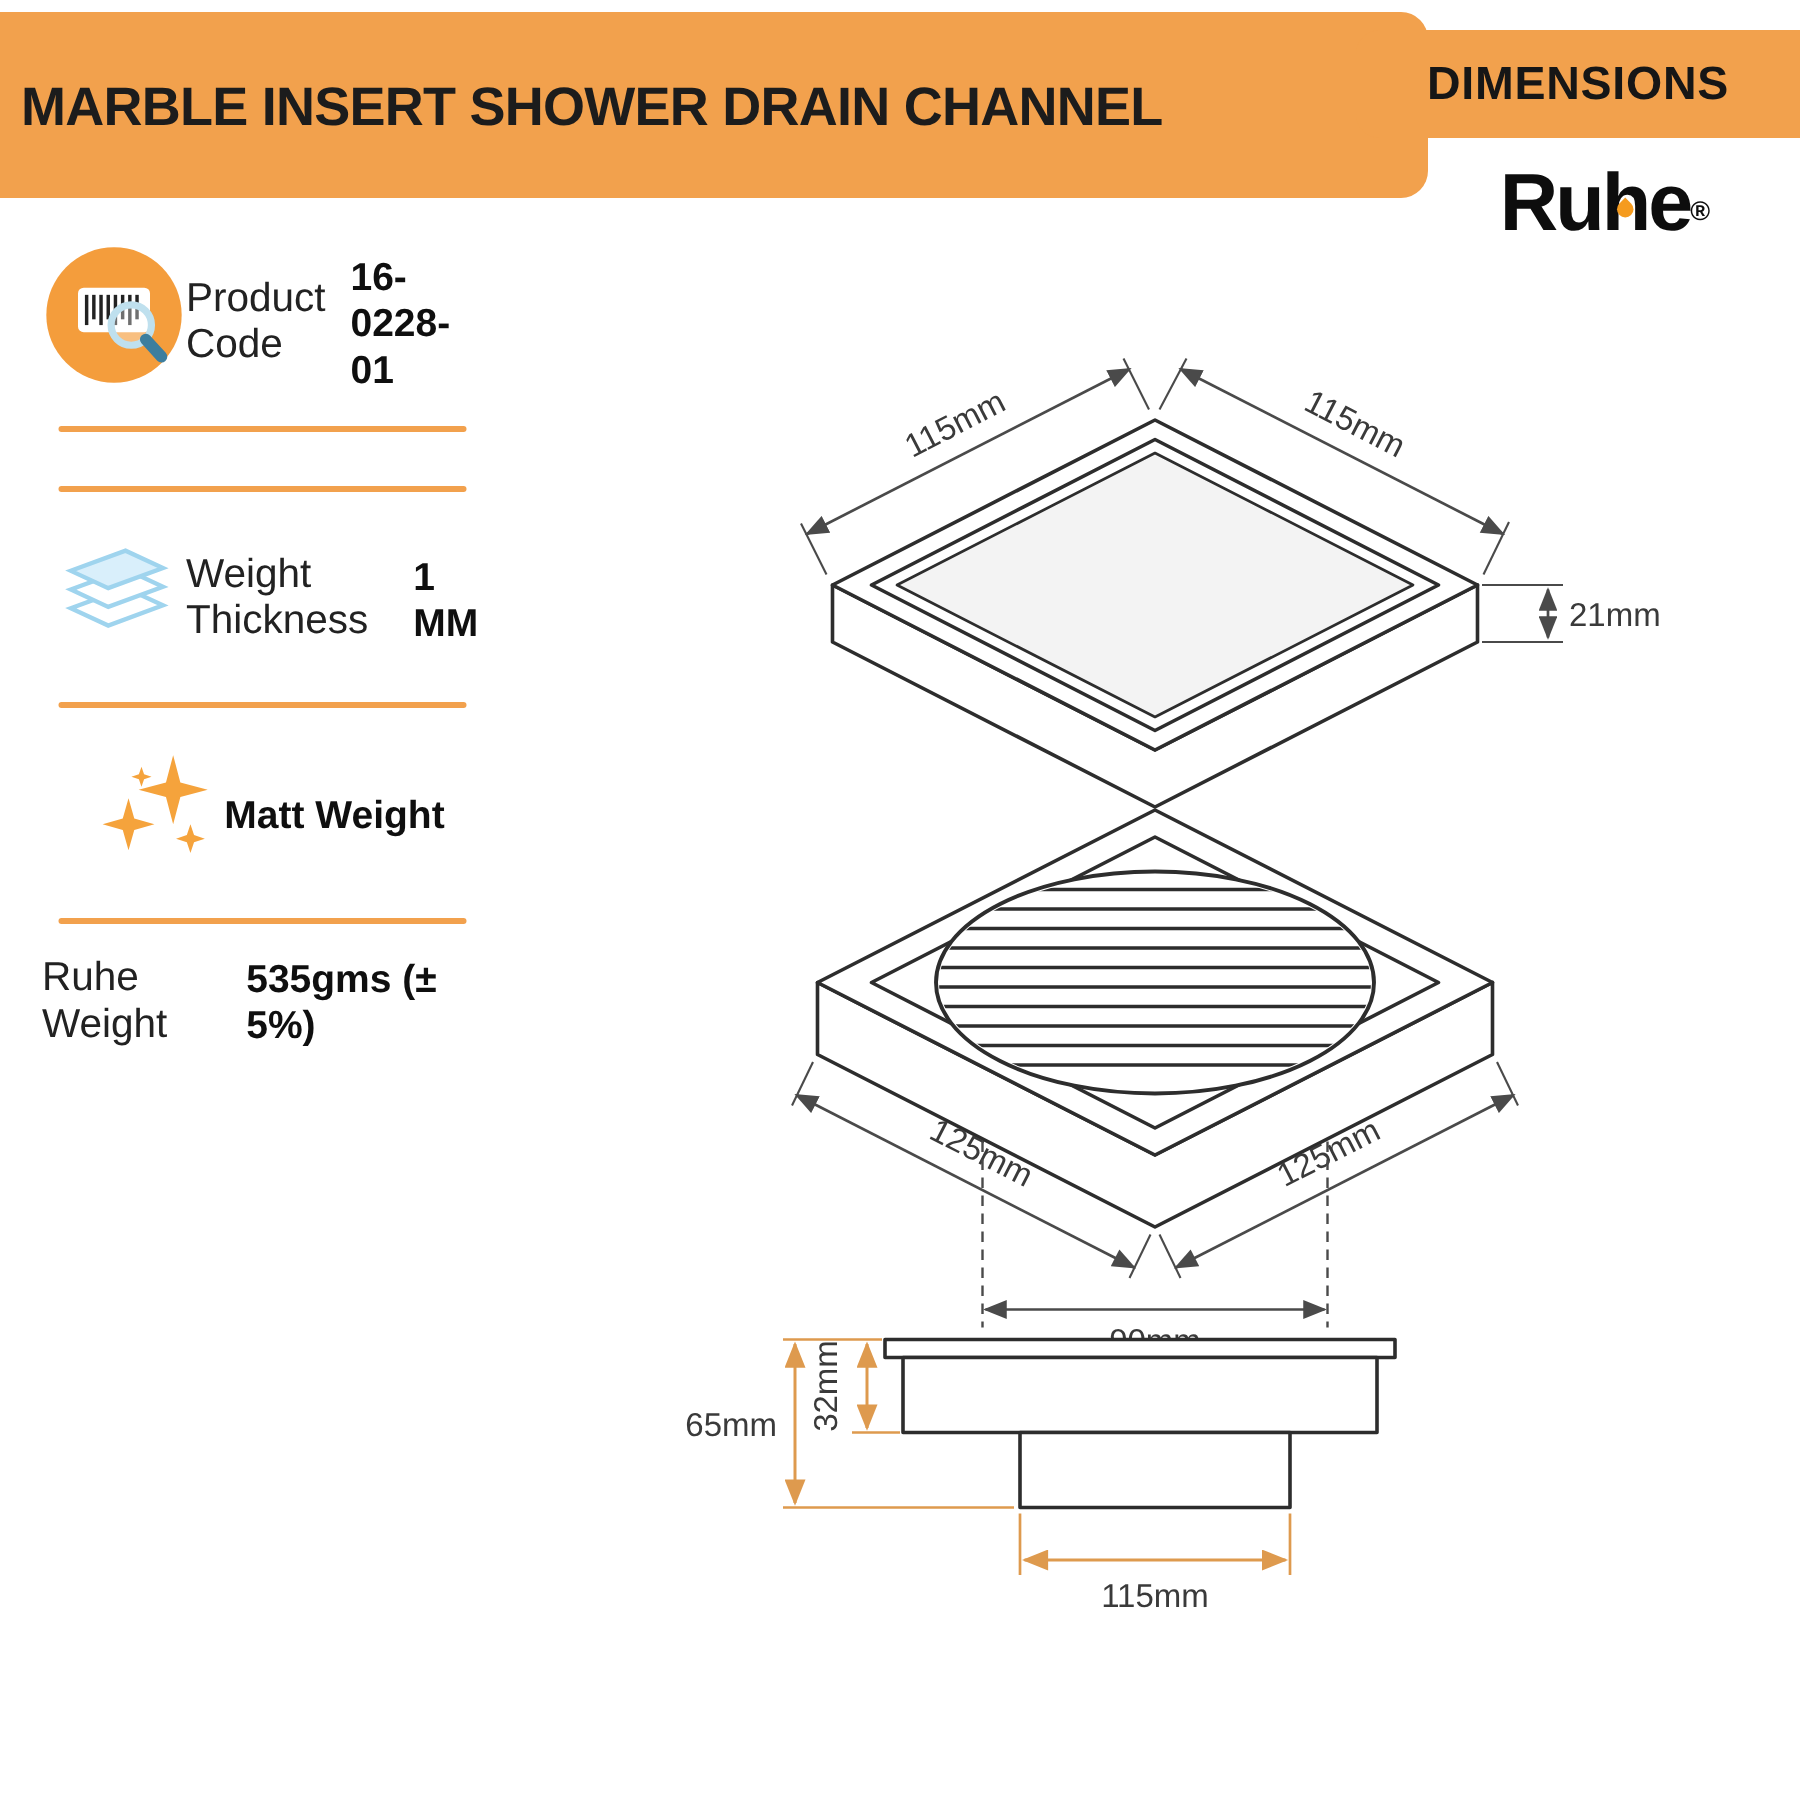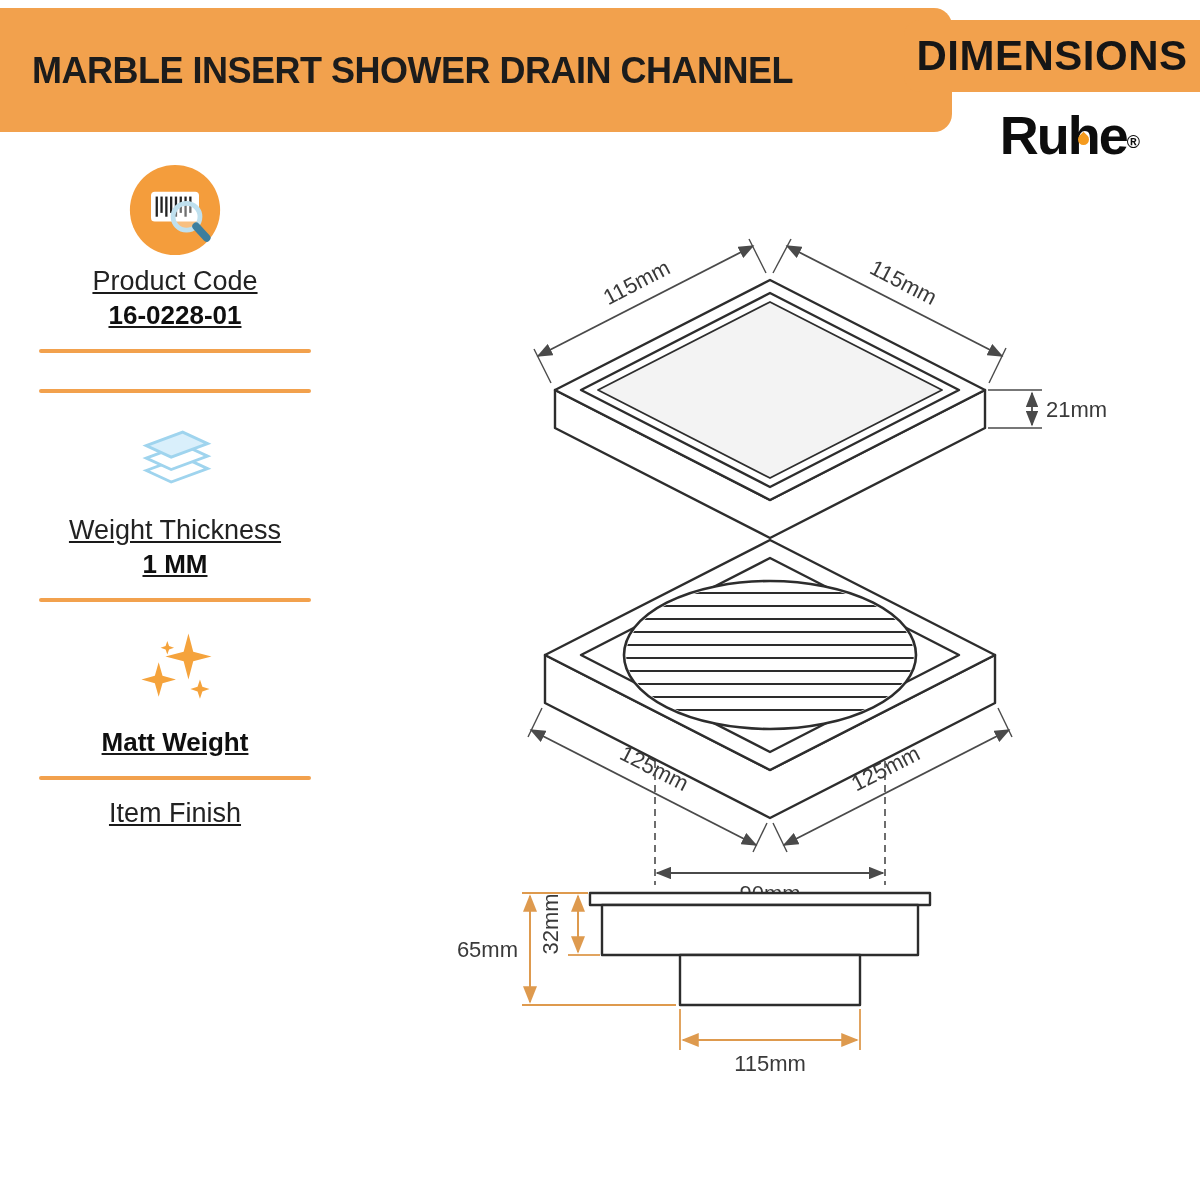--- a/index.html
+++ b/index.html
@@ -7,52 +7,52 @@
   body {
     position:relative; background:#ffffff; overflow:hidden;
     font-family:"Liberation Sans", sans-serif; color:#1a1a1a;
   }
 
   
   .title-banner {
     position:absolute; left:0; top:8px; width:952px; height:124px;
     background:#F2A14D; border-radius:0 18px 18px 0;
     display:flex; flex-direction:column; justify-content:center;
-    padding-left:32px;
+    padding-left:14px;
   }
   .title-line1 { font-size:36px; font-weight:800; letter-spacing:-0.5px; color:#1c1c1c; line-height:1.25; }
   .title-line2 { font-size:36px; line-height:1.25; color:#1c1c1c; }
   .title-line2 .t2b { font-weight:800; letter-spacing:-0.5px; }
   .title-line2 .t2r { font-weight:500; font-size:33px; margin-left:10px; }
 
   .dim-banner {
     position:absolute; right:0; top:20px; width:296px; height:72px;
     background:#F2A14D; border-radius:16px 0 0 16px;
     display:flex; align-items:center; justify-content:center;
   }
-  .dim-banner span { font-size:42px; font-weight:800; color:#161616; letter-spacing:0.5px; }
+  .dim-banner span { font-size:31px; font-weight:800; color:#161616; letter-spacing:0.5px; }
 
   .logo {
     position:absolute; left:950px; top:104px; width:240px; height:64px;
     text-align:center; white-space:nowrap;
   }
   .logo-text { font-size:54px; font-weight:800; color:#0d0d0d; letter-spacing:-2px; position:relative; }
   .logo sup { font-size:18px; font-weight:700; vertical-align:super; color:#0d0d0d; }
   .logo-drop {
     position:absolute; left:128px; top:30px; width:11px; height:11px;
     background:#F59B1E; border-radius:0 55% 55% 55%;
     transform:rotate(45deg);
   }
 
   
   .sidebar {
     position:absolute; left:28px; top:162px; width:294px;
     display:flex; flex-direction:column; align-items:center;
   }
-  .spec-item { display:flex; flex-direction:column; align-items:center; text-align:left;text-decoration:underline; }
+  .spec-item { display:flex; flex-direction:row; align-items:center; text-align:left; }
   .spec-icon { height:96px; display:flex; align-items:center; justify-content:center; margin-bottom:8px; }
   .spec-label { font-size:27px; color:#222; }
   .spec-value { font-size:26px; font-weight:700; color:#0f0f0f; margin-top:3px; }
   .divider { width:272px; height:4px; background:#F2A14D; border-radius:2px; margin:18px 0; }
 
   
   .drawing { position:absolute; left:430px; top:195px; }
   .obj  { fill:#ffffff; stroke:#2d2d2d; stroke-width:2.4; stroke-linejoin:round; }
   .objT { fill:#f3f3f3; stroke:#2d2d2d; stroke-width:1.8; stroke-linejoin:round; }
   .grate { stroke:#2d2d2d; stroke-width:2.2; }
@@ -127,21 +127,22 @@
         <path d="M33 44 L37 58 L51 62 L37 66 L33 80 L29 66 L15 62 L29 58 Z"></path>
         <path d="M76 62 L78.5 69.5 L86 72 L78.5 74.5 L76 82 L73.5 74.5 L66 72 L73.5 69.5 Z"></path>
         <path d="M42 22 L43.8 27.2 L49 29 L43.8 30.8 L42 36 L40.2 30.8 L35 29 L40.2 27.2 Z"></path>
       </svg>
     </div>
     <div class="spec-value">Matt Weight</div>
   </div>
   <div class="divider"></div>
 
   <div class="spec-item">
-    <div class="spec-label">Item Finish</div>
+    <div class="spec-label">Ruhe Weight</div>
+    <div class="spec-value">535gms (± 5%)</div>
   </div>
 
 </div>
 
 <div class="drawing">
 <svg width="770" height="985" viewBox="0 0 770 985">
   <defs>
     <marker id="arrD" viewBox="0 0 10 8" refX="9" refY="4" markerWidth="9" markerHeight="7" orient="auto-start-reverse">
       <path d="M0 0 L10 4 L0 8 Z" fill="#4a4a4a"></path>
     </marker>

